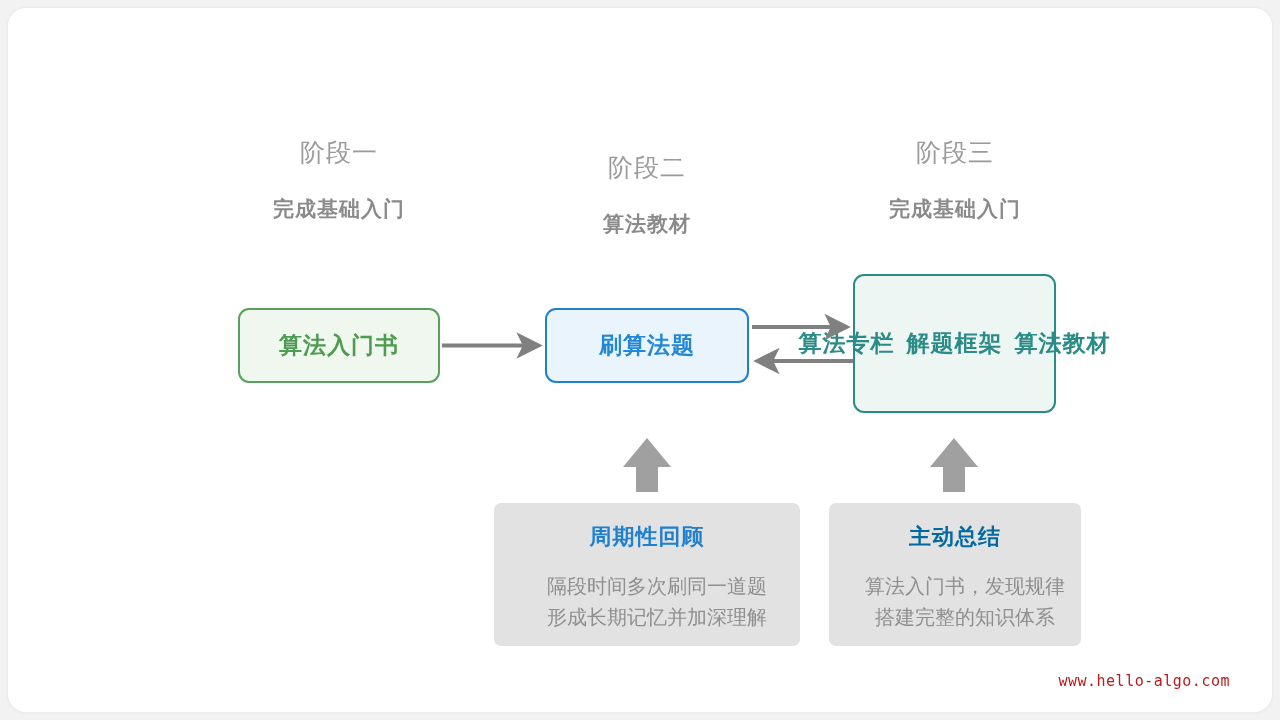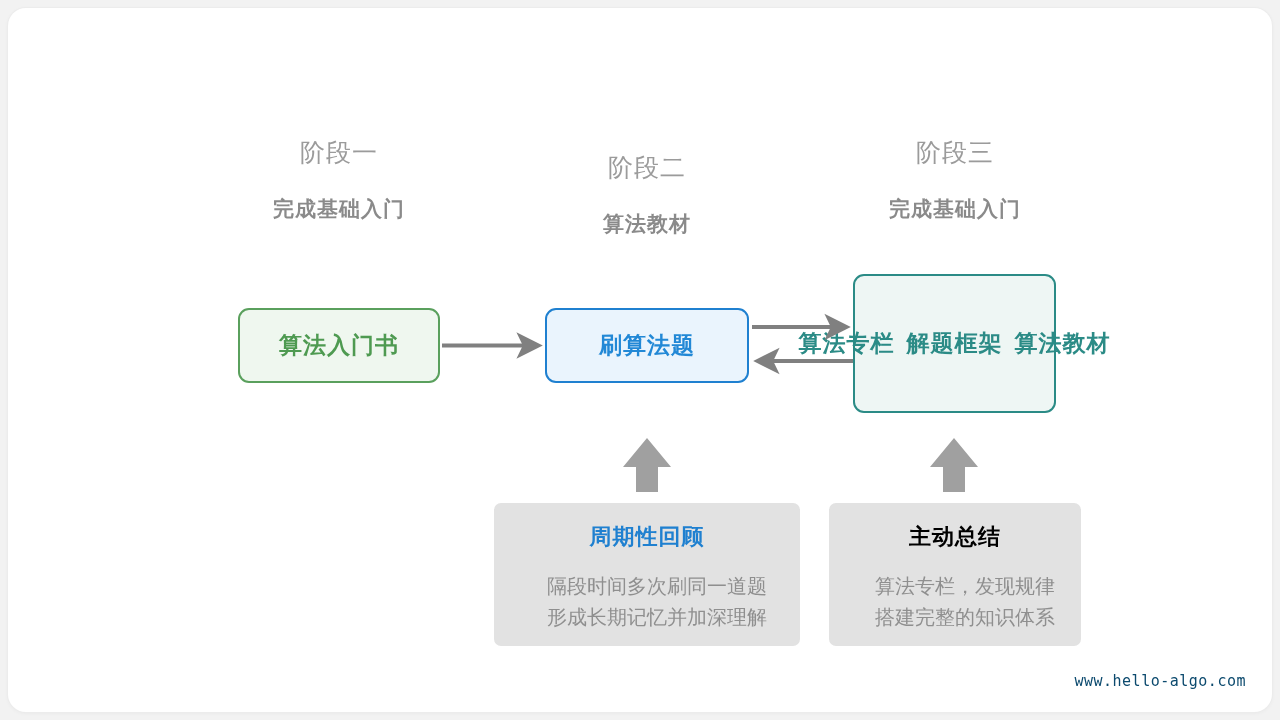--- a/index.html
+++ b/index.html
@@ -117,38 +117,38 @@
     font-size: 20px;
     color: #8f8f8f;
     line-height: 31px;
     text-align: center;
     white-space: nowrap;
     margin-left: 20px;
   }
   #tip-review { left: 486px; top: 495px; width: 306px; height: 143px; }
   #tip-review .tip-title { color: #1f80d0; }
   #tip-summary { left: 821px; top: 495px; width: 252px; height: 143px; }
-  #tip-summary .tip-title { color: #000000; font-family: Liberation Serif, serif; }
+  #tip-summary .tip-title { color: #0369a1; font-family: Liberation Serif, serif; }
 
   
   .arrow-svg {
     position: absolute;
     left: 0; top: 0;
     width: 1280px; height: 720px;
     pointer-events: none;
   }
 
   
   .watermark {
     position: absolute;
-    right: 26px;
+    right: 42px;
     bottom: 22px;
     font-family: "DejaVu Sans Mono", "Liberation Mono", monospace;
     font-size: 15px;
-    color: #0c4a6e;
+    color: #b91c1c;
     letter-spacing: 0.5px;
   }
 </style>
 </head>
 <body>
 
 <div id="canvas">
   <div class="card-frame">
 
     <div class="phase-col" style="left:211px; top:127px;">
@@ -182,21 +182,21 @@
       <div class="tip-title">周期性回顾</div>
       <div class="tip-desc">
         <div>隔段时间多次刷同一道题</div>
         <div>形成长期记忆并加深理解</div>
       </div>
     </div>
 
     <div class="tip-card" id="tip-summary">
       <div class="tip-title">主动总结</div>
       <div class="tip-desc">
-        <div>算法专栏，发现规律</div>
+        <div>算法入门书，发现规律</div>
         <div>搭建完整的知识体系</div>
       </div>
     </div>
 
     <svg class="arrow-svg" viewBox="0 0 1280 720">
       <defs>
         <marker id="head-right" markerWidth="7" markerHeight="7" refX="5.4" refY="3.5" orient="auto">
           <path d="M0,0.2 L6.6,3.5 L0,6.8 L1.6,3.5 Z" fill="#808080"></path>
         </marker>
       </defs>

